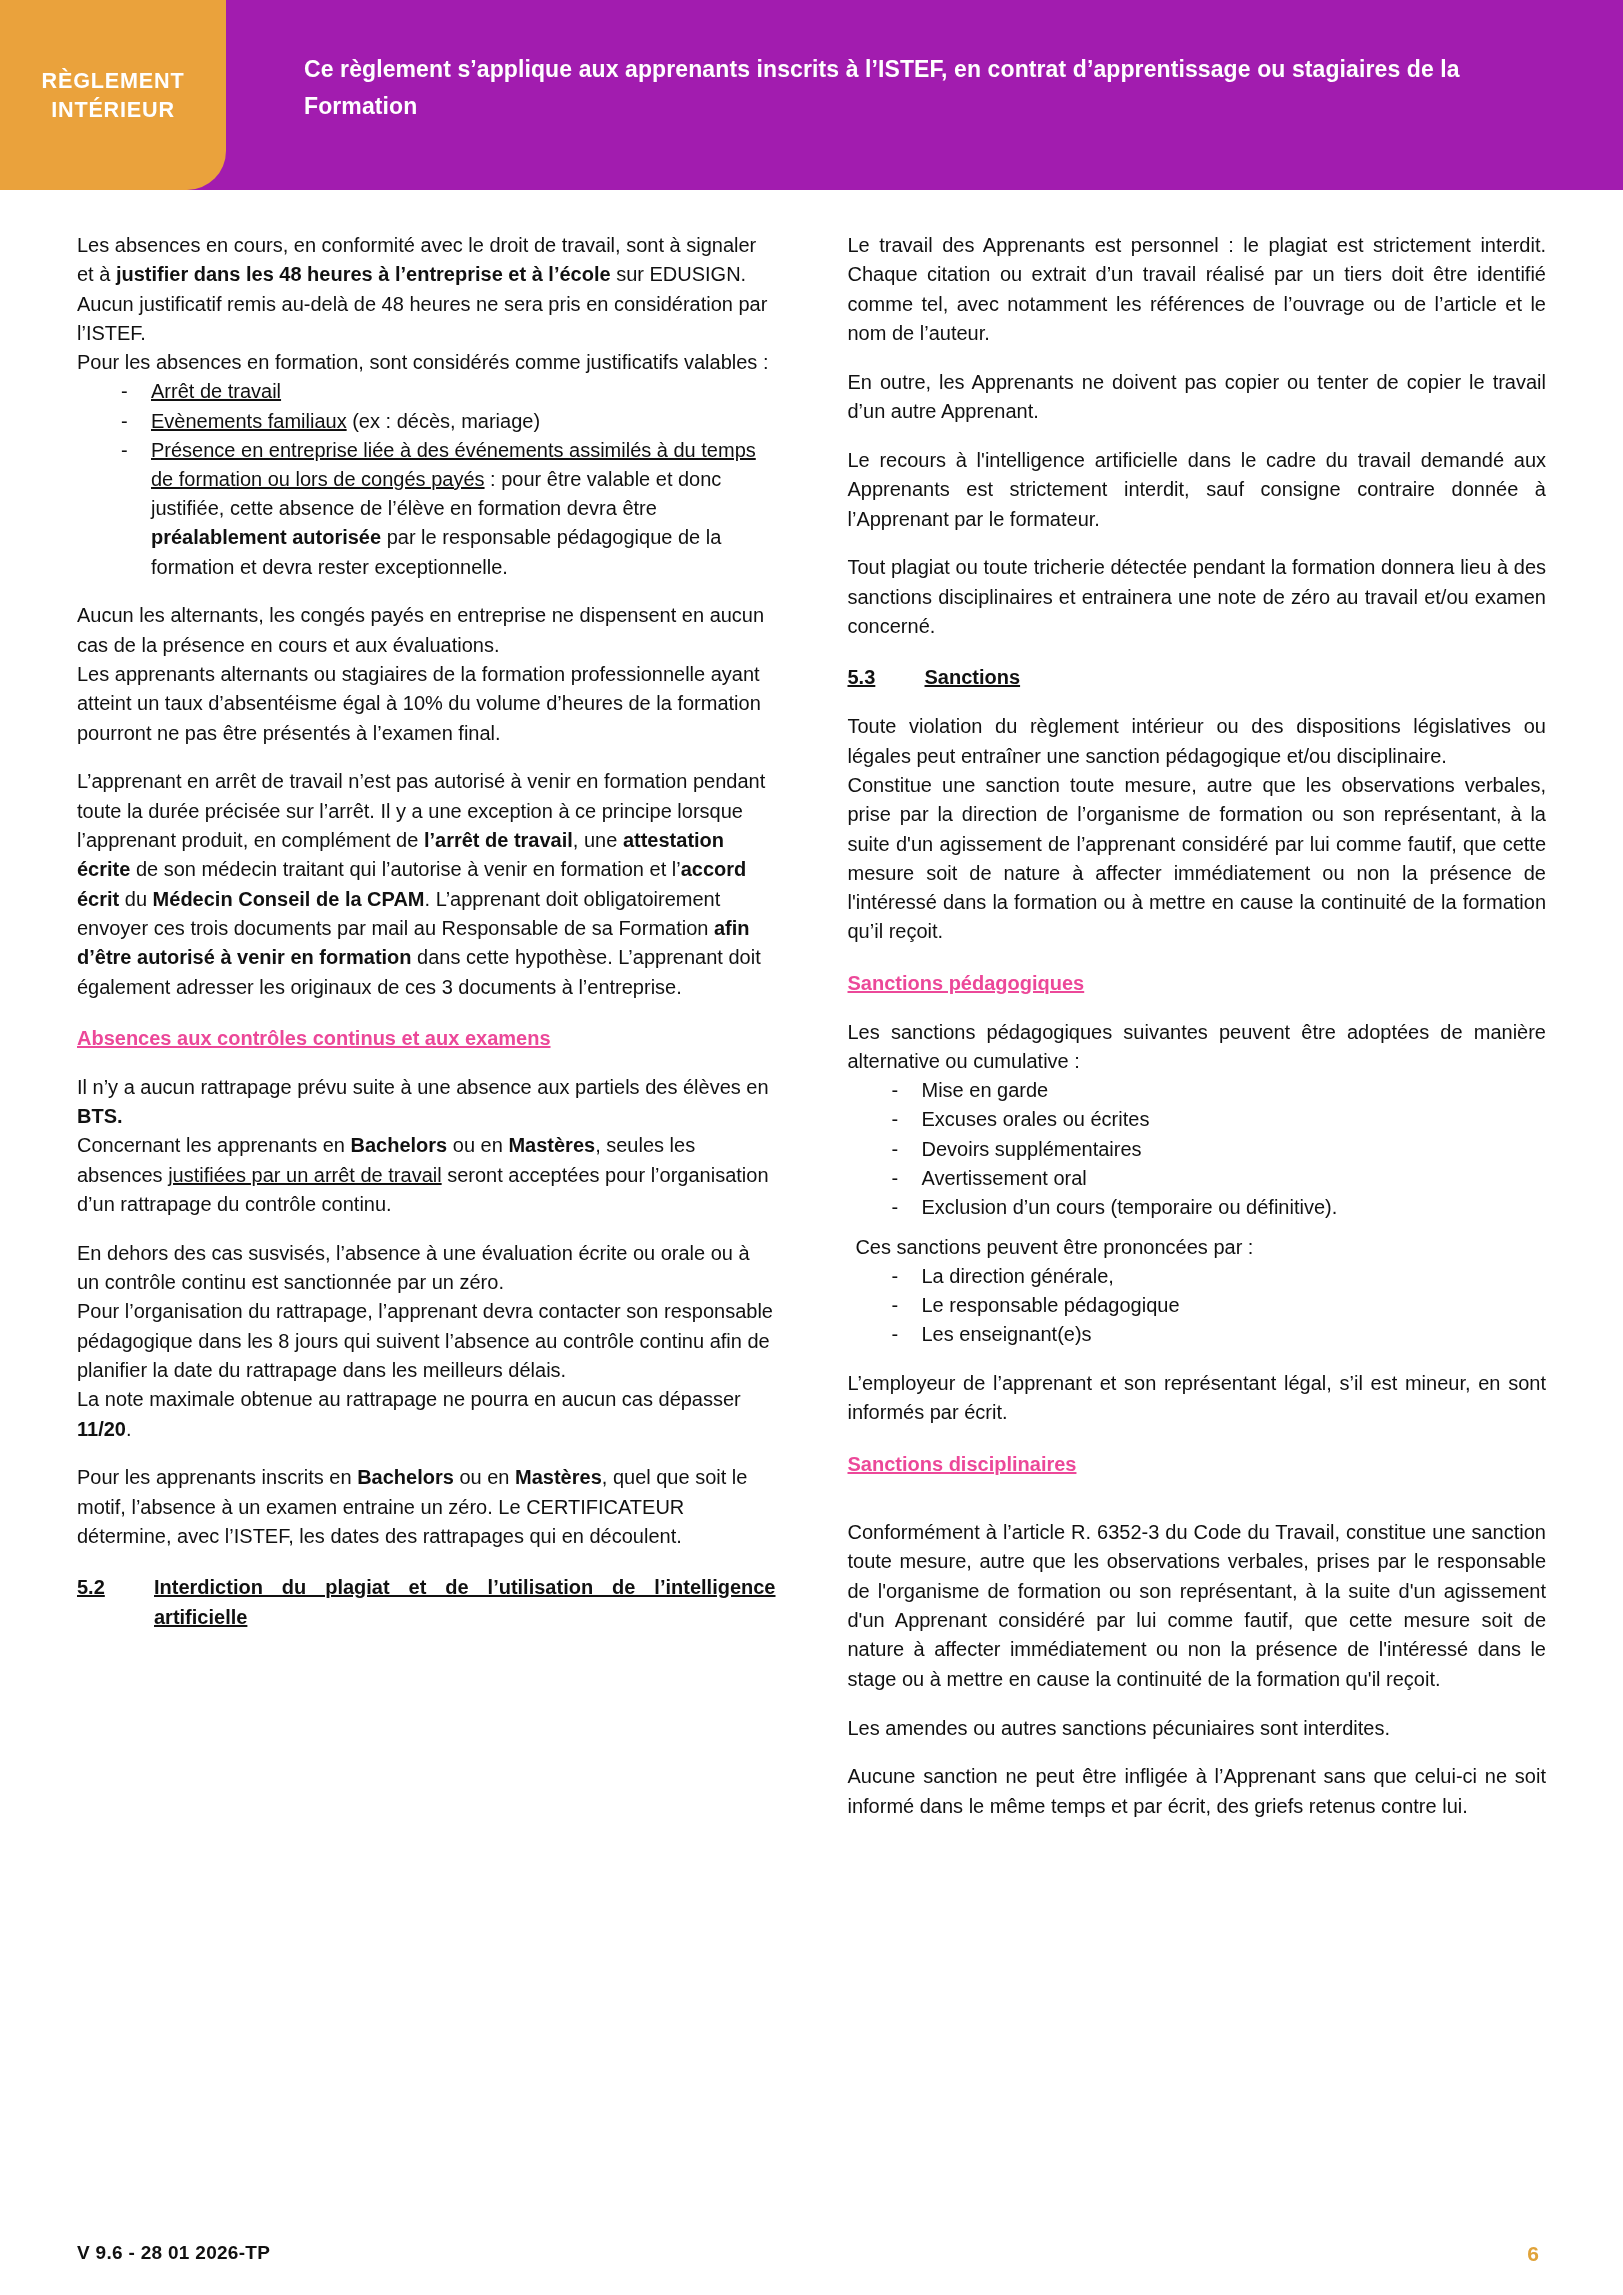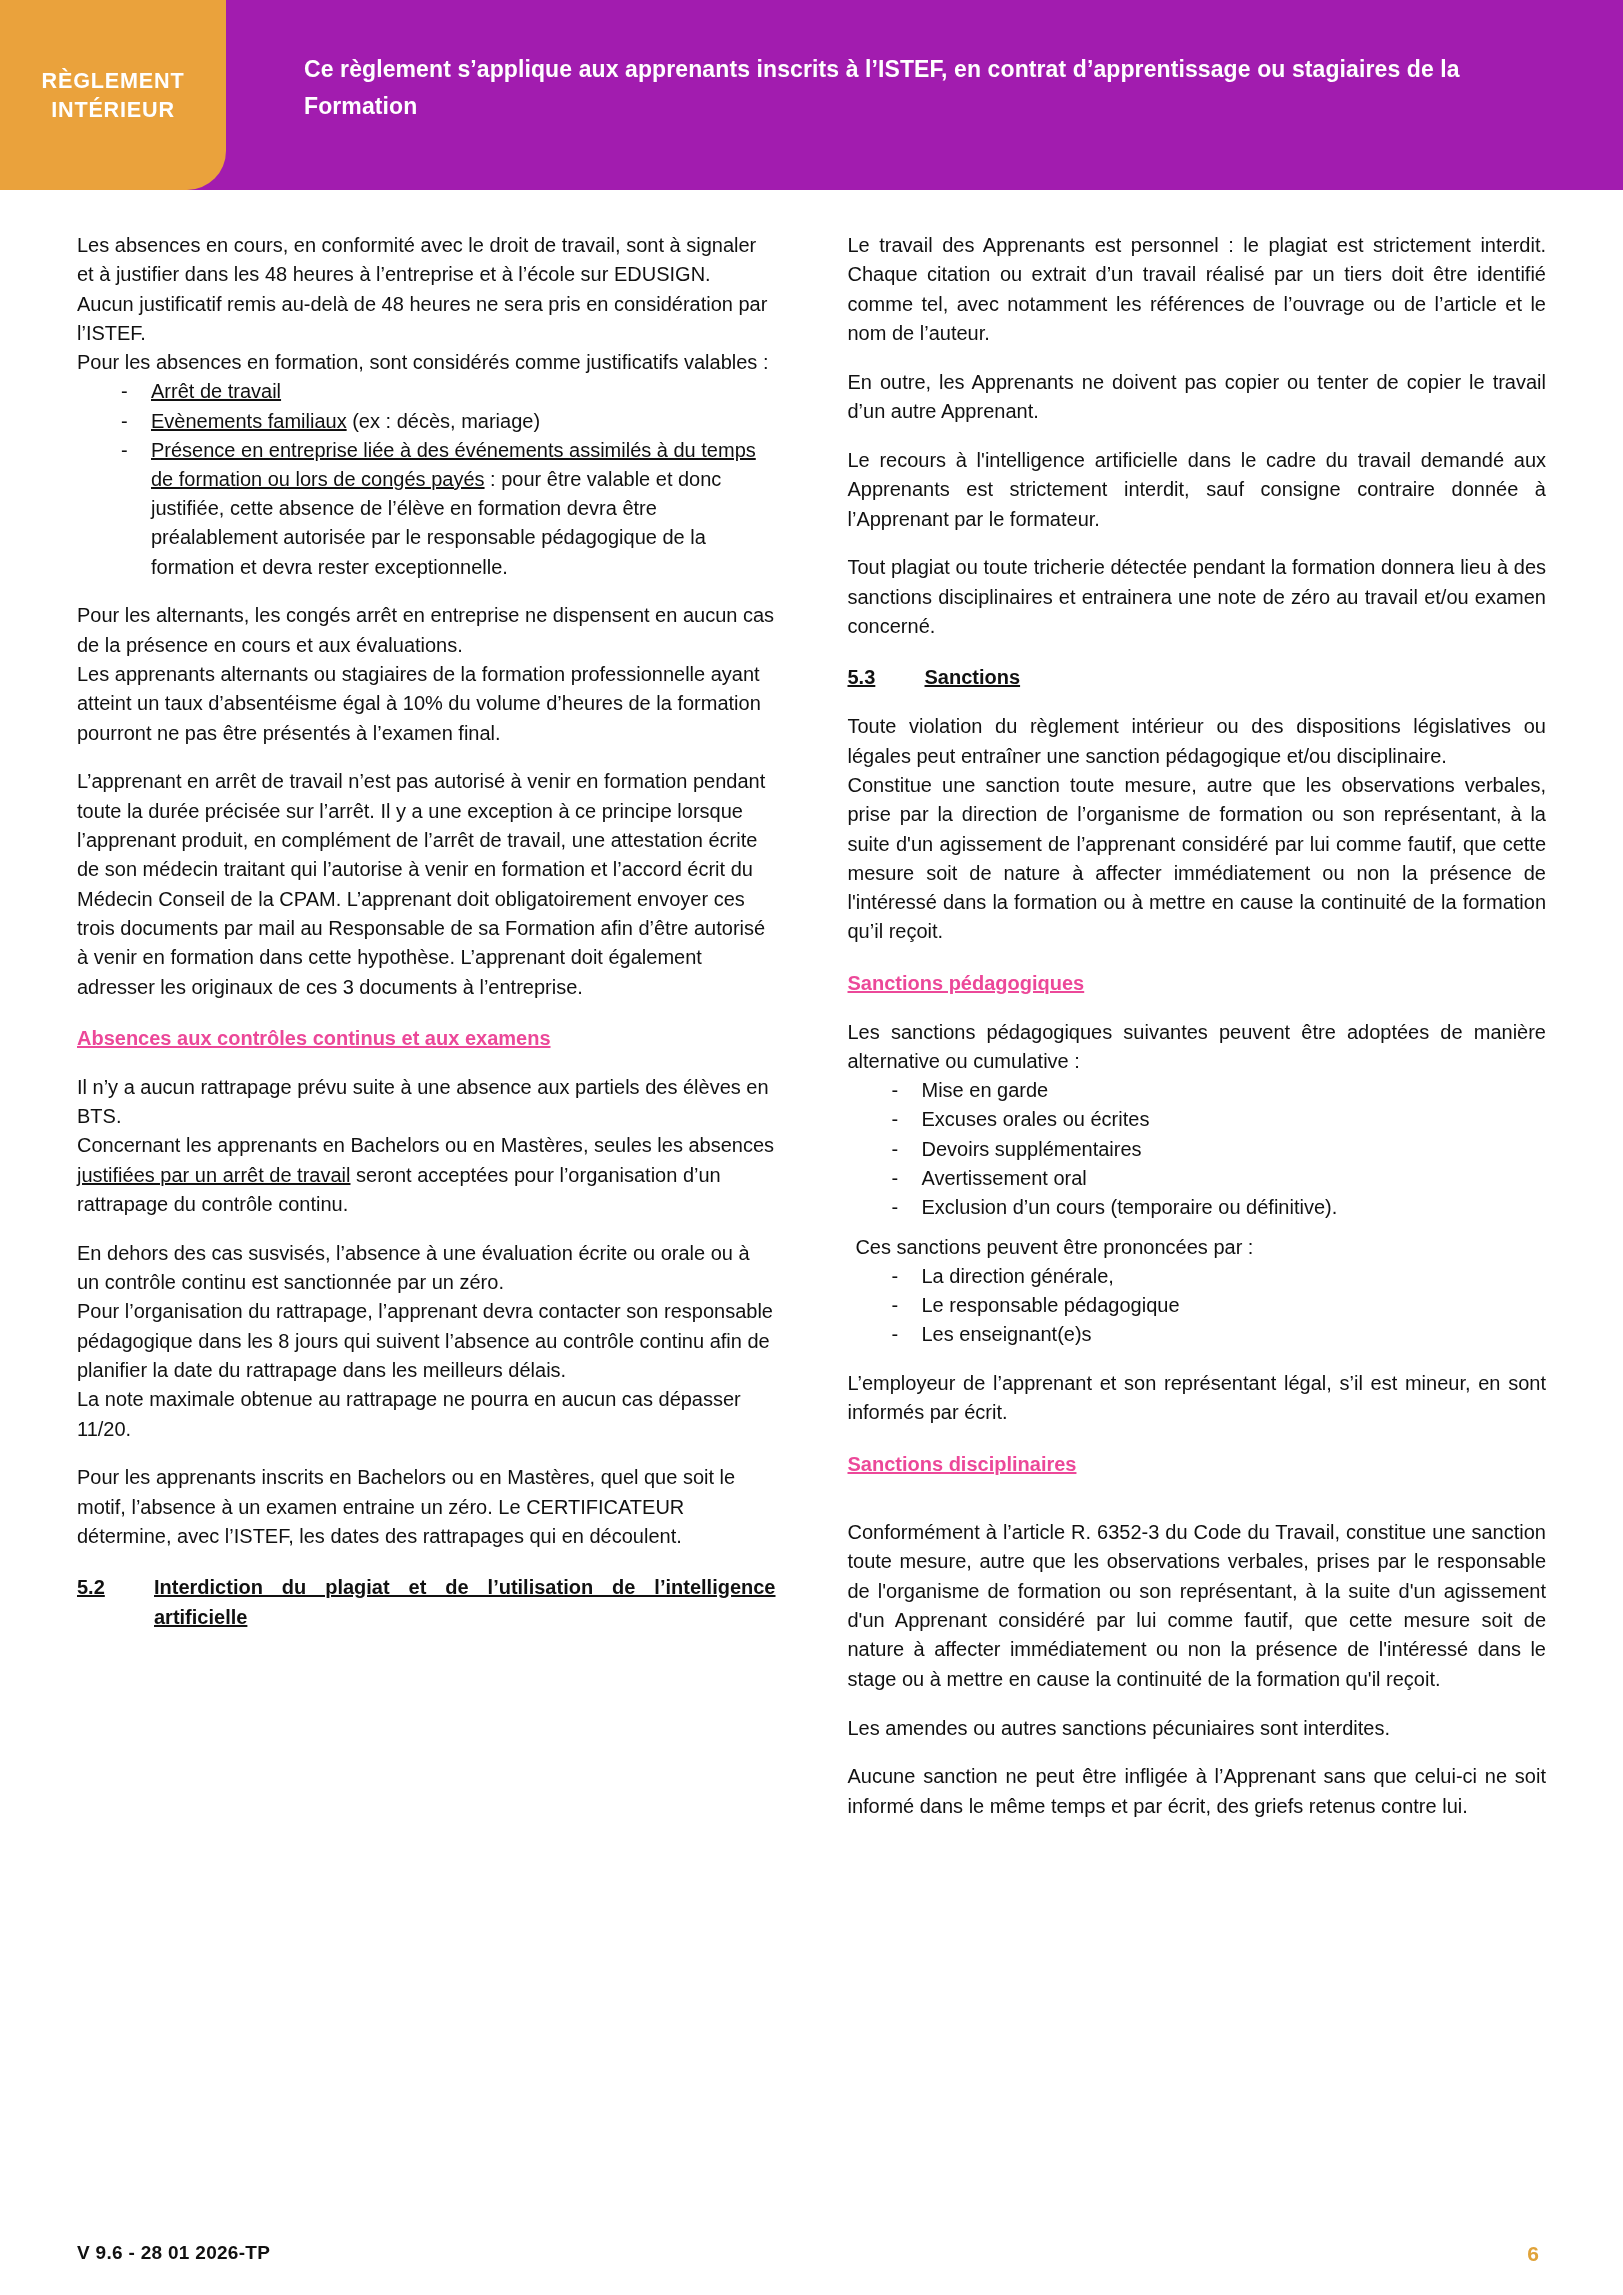--- a/index.html
+++ b/index.html
@@ -68,21 +68,21 @@
     width: 699px;
     font-size: 20px;
     line-height: 1.465;
     color: #111;
   }
   .col.right { text-align: justify; }
 
   p { margin: 0 0 0 0; }
   .tight { margin-bottom: 0; }
 
-  b, .b { font-weight: normal; }
+  b, .b { font-weight: bold; }
   .u { text-decoration: underline; }
 
   
   ul.dash {
     list-style: none;
     margin: 0;
     padding: 0 0 0 44px;
   }
   ul.dash > li {
     position: relative;
@@ -166,21 +166,21 @@
     <p class="tight">Pour les absences en formation, sont considérés comme justificatifs valables :</p>
 
     <ul class="dash tight-list">
       <li><span class="u">Arrêt de travail</span></li>
       <li><span class="u">Evènements familiaux</span><span> (ex : décès, mariage)</span></li>
       <li><span class="u">Présence en entreprise liée à des événements assimilés à du temps de formation ou lors de congés payés</span><span> : pour être valable et donc justifiée, cette absence de l’élève en formation devra être </span><b>préalablement autorisée</b><span> par le responsable pédagogique de la formation et devra rester exceptionnelle.</span></li>
     </ul>
 
     <div class="spacer-lg"></div>
 
-    <p class="tight">Pour les alternants, les congés arrêt en entreprise ne dispensent en aucun cas de la présence en cours et aux évaluations.</p>
+    <p class="tight">Aucun les alternants, les congés payés en entreprise ne dispensent en aucun cas de la présence en cours et aux évaluations.</p>
     <p class="tight">Les apprenants alternants ou stagiaires de la formation professionnelle ayant atteint un taux d’absentéisme égal à 10% du volume d’heures de la formation pourront ne pas être présentés à l’examen final.</p>
 
     <div class="spacer-lg"></div>
 
     <p class="tight"><span>L’apprenant en arrêt de travail n’est pas autorisé à venir en formation pendant toute la durée précisée sur l’arrêt. Il y a une exception à ce principe lorsque l’apprenant produit, en complément de </span><b>l’arrêt de travail</b><span>, une </span><b>attestation écrite</b><span> de son médecin traitant qui l’autorise à venir en formation et l’</span><b>accord écrit</b><span> du </span><b>Médecin Conseil de la CPAM</b><span>. L’apprenant doit obligatoirement envoyer ces trois documents par mail au Responsable de sa Formation </span><b>afin d’être autorisé à venir en formation</b><span> dans cette hypothèse. L’apprenant doit également adresser les originaux de ces 3 documents à l’entreprise.</span></p>
 
     <div class="sub-head">Absences aux contrôles continus et aux examens</div>
 
     <p class="tight"><span>Il n’y a aucun rattrapage prévu suite à une absence aux partiels des élèves en </span><b>BTS.</b></p>
     <p class="tight"><span>Concernant les apprenants en </span><b>Bachelors</b><span> ou en </span><b>Mastères</b><span>, seules les absences </span><span class="u">justifiées par un arrêt de travail</span><span> seront acceptées pour l’organisation d’un rattrapage du contrôle continu.</span></p>

